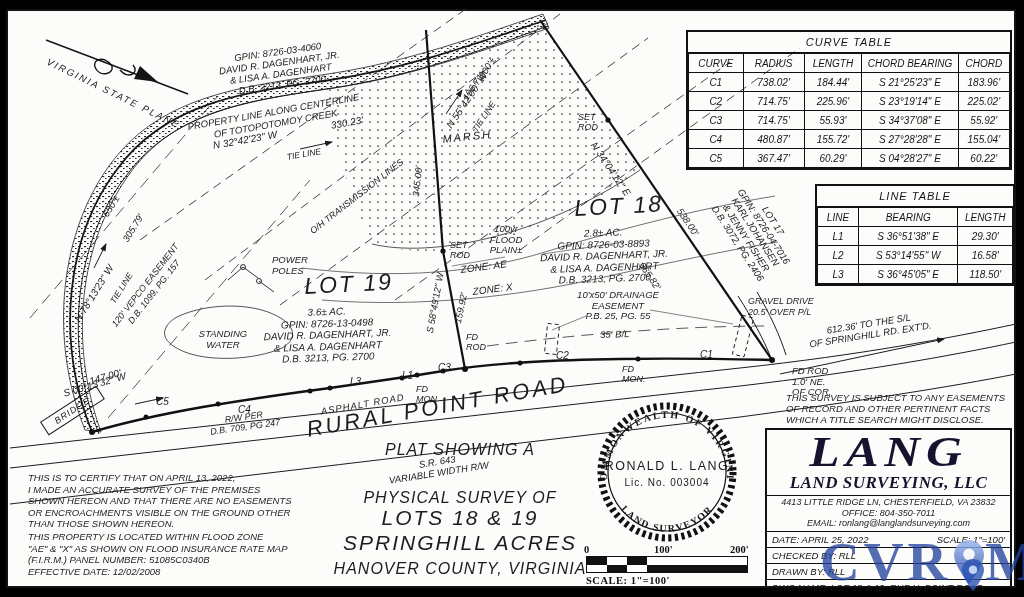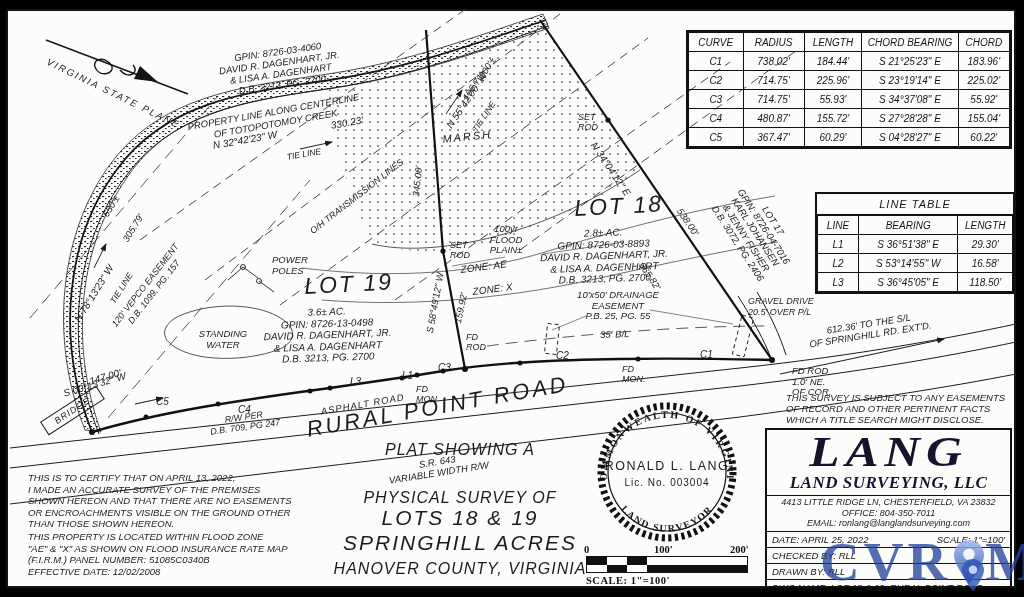--- a/index.html
+++ b/index.html
@@ -282,20 +282,21 @@
 I MADE AN ACCURATE SURVEY OF THE PREMISES
 SHOWN HEREON AND THAT THERE ARE NO EASEMENTS
 OR ENCROACHMENTS VISIBLE ON THE GROUND OTHER
 THAN THOSE SHOWN HEREON.</div>
 <div class="lbl" style="left:28px;top:531px;font-size:9.5px;line-height:11.5px;">THIS PROPERTY IS LOCATED WITHIN FLOOD ZONE
 "AE" &amp; "X" AS SHOWN ON FLOOD INSURANCE RATE MAP
 (F.I.R.M.) PANEL NUMBER: 51085C0340B
 EFFECTIVE DATE: 12/02/2008</div>
 
 <div class="tablebox" style="left:686px;top:30px;width:322px;">
+  <div class="ttitle">CURVE TABLE</div>
   <table>
     <colgroup>
         <col style="width:17%">
         <col style="width:19%">
         <col style="width:18%">
         <col style="width:30%">
         <col style="width:16%">
       </colgroup>
     <tbody>
         <tr>
@@ -337,21 +338,21 @@
       <td>C5</td>
           <td>367.47'</td>
       <td>60.29'</td>
           <td>S 04°28'27" E</td>
       <td>60.22'</td>
         </tr>
   </tbody>
     </table>
 </div>
 
-<div class="tablebox" style="left:815px;top:192px;width:196px;">
+<div class="tablebox" style="left:815px;top:184px;width:196px;">
   <div class="ttitle">LINE TABLE</div>
   <table>
     <colgroup>
         <col style="width:21%">
         <col style="width:51%">
         <col style="width:28%">
       </colgroup>
     <tbody>
         <tr>
       <th>LINE</th>

